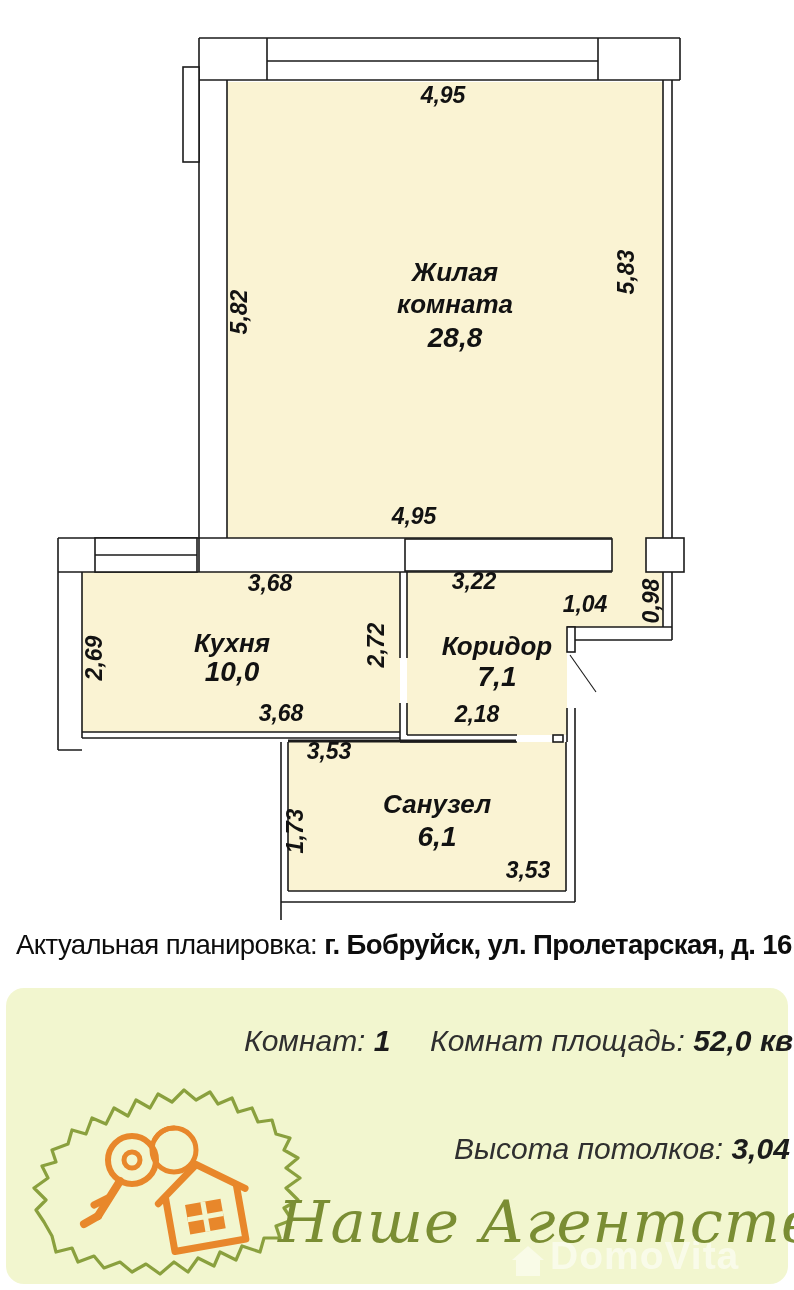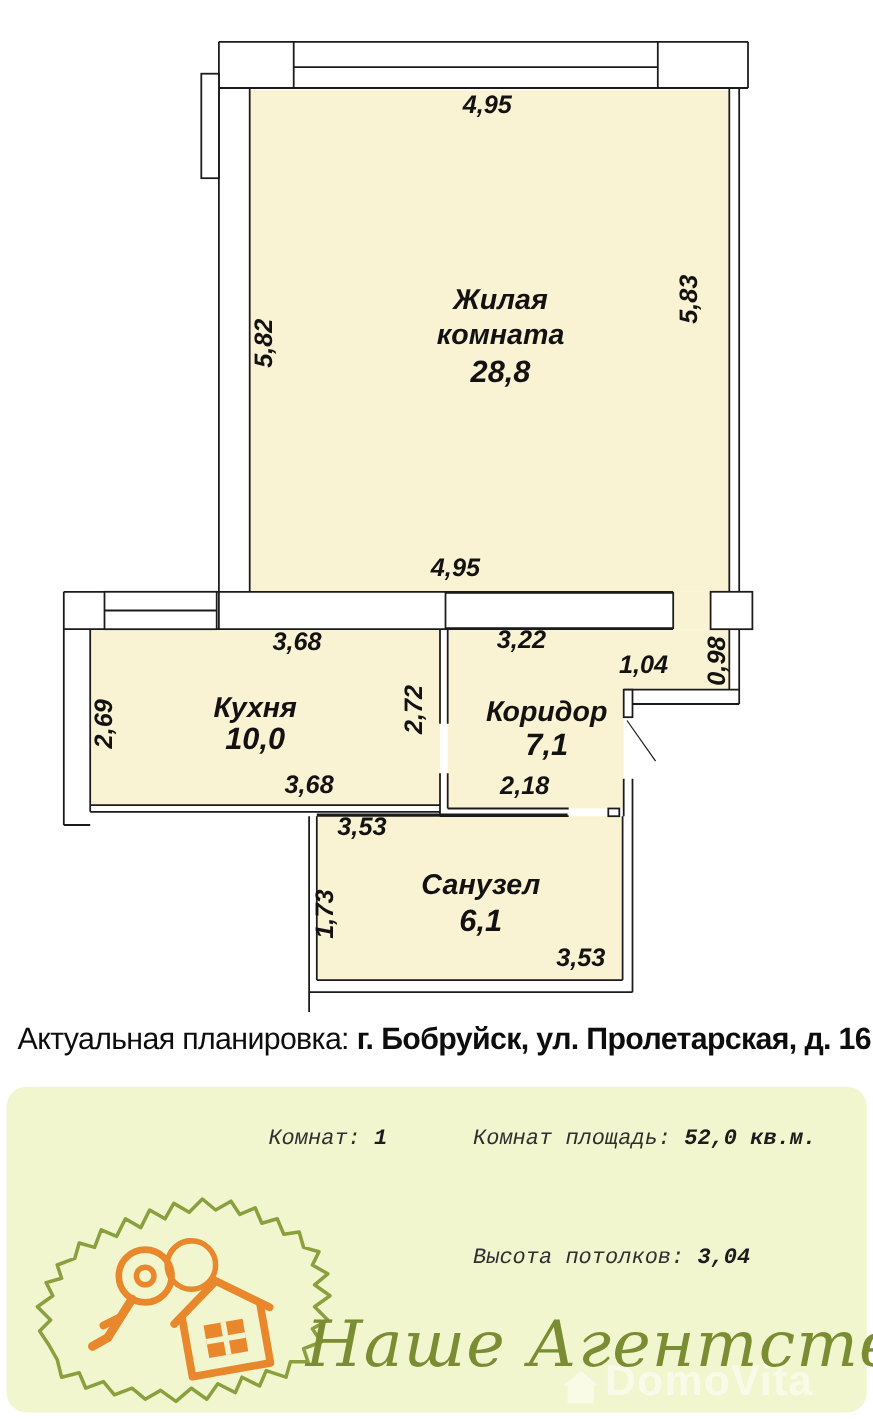--- a/index.html
+++ b/index.html
@@ -14,21 +14,21 @@
   .wline{stroke:#1b1b1b;stroke-width:1.6;fill:none;}
   .wline-thick{stroke:#1b1b1b;stroke-width:3;fill:none;}
   .swing{stroke:#1b1b1b;stroke-width:1.1;fill:none;}
   
   .address{position:absolute;left:16px;top:929px;width:776px;font-size:28px;color:#0d0d0d;
            letter-spacing:-0.6px;white-space:nowrap;transform:scaleX(0.985);transform-origin:left;}
   .address b{font-weight:700;}
   
   .footer{position:absolute;left:6px;top:988px;width:782px;height:296px;background:#f2f6cf;
           border-radius:18px;}
-  .stat{position:absolute;font-style:italic;font-size:20px;color:#2f2f2f;white-space:nowrap;font-family:Liberation Mono, monospace;}
+  .stat{position:absolute;font-style:italic;font-size:30px;color:#2f2f2f;white-space:nowrap;}
   .stat .stat-value{font-weight:700;color:#1c1c1c;}
   .agency-script{position:absolute;left:272px;top:200px;width:510px;font-family:"DejaVu Serif",serif;
           font-style:italic;font-size:58px;color:#7a8d33;white-space:nowrap;letter-spacing:1px;
           transform:scaleX(1.02);transform-origin:left;}
   .watermark{position:absolute;left:544px;top:246px;font-size:39px;font-weight:700;
           color:rgba(255,255,255,0.55);letter-spacing:1px;white-space:nowrap;}
   .wm-house{position:absolute;left:500px;top:252px;}
   .map-logo{position:absolute;left:22px;top:86px;}
 </style>
 </head>
@@ -136,21 +136,21 @@
     </svg>
 
     <div class="stat" style="left:238px;top:36px">
       <span class="stat-label">Комнат:</span>
       <span class="stat-value">1</span>
     </div>
     <div class="stat" style="left:424px;top:36px">
       <span class="stat-label">Комнат площадь:</span>
       <span class="stat-value">52,0 кв.м.</span>
     </div>
-    <div class="stat" style="left:424px;top:144px">
+    <div class="stat" style="left:448px;top:144px">
       <span class="stat-label">Высота потолков:</span>
       <span class="stat-value">3,04</span>
     </div>
 
     <svg class="wm-house" width="44" height="40" viewBox="0 0 44 40">
       <path d="M6,20 L22,6 L38,20 Z M10,20 H34 V36 H10 Z" fill="rgba(255,255,255,0.5)"></path>
     </svg>
 
     <div class="watermark">DomoVita</div>
 

